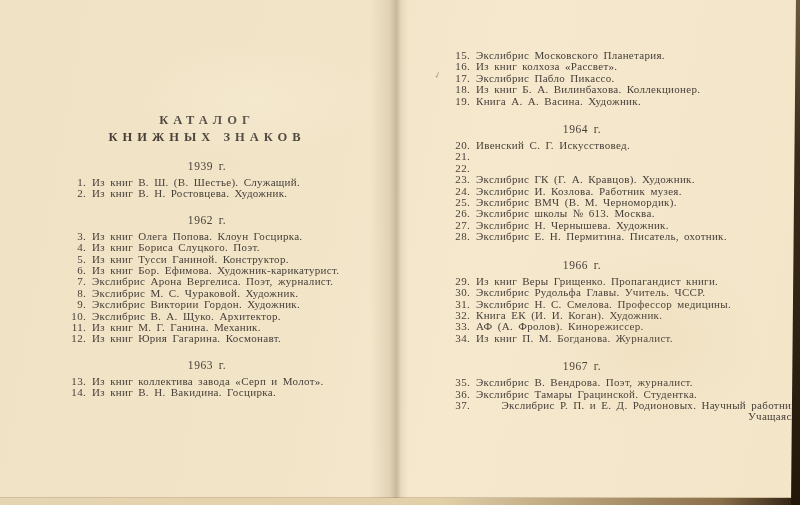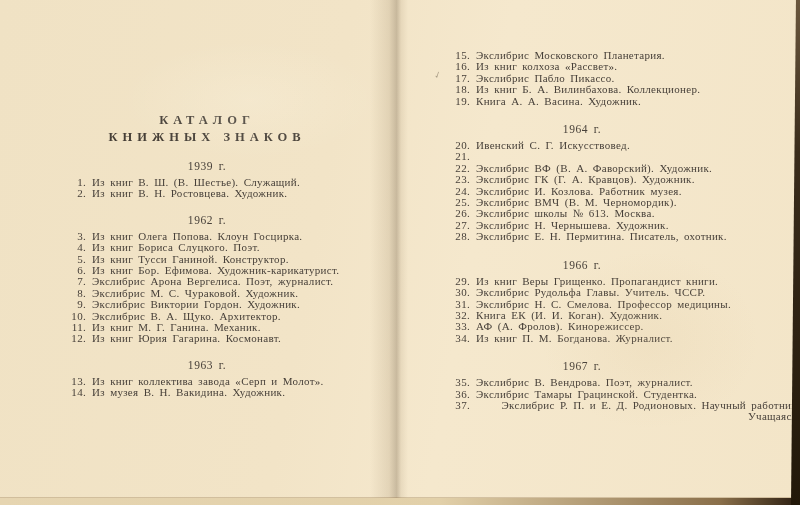--- a/index.html
+++ b/index.html
@@ -136,21 +136,21 @@
           <span class="num">12.</span>
           <span class="txt">Из книг Юрия Гагарина. Космонавт.</span>
         </div>
         <div class="year">1963 г.</div>
         <div class="entry">
           <span class="num">13.</span>
           <span class="txt">Из книг коллектива завода «Серп и Молот».</span>
         </div>
         <div class="entry">
           <span class="num">14.</span>
-          <span class="txt">Из музея В. Н. Вакидина. Художник.</span>
+          <span class="txt">Из книг В. Н. Вакидина. Госцирка.</span>
         </div>
       </div>
   </div>
 
   <div class="page right">
     <div id="right-sections">
         <div class="entry">
           <span class="num">15.</span>
           <span class="txt">Экслибрис Московского Планетария.</span>
         </div>
@@ -174,21 +174,20 @@
         <div class="year">1964 г.</div>
         <div class="entry">
           <span class="num">20.</span>
           <span class="txt">Ивенский С. Г. Искусствовед.</span>
         </div>
         <div class="entry">
           <span class="num">21.</span>
         </div>
         <div class="entry">
           <span class="num">22.</span>
-          <span class="txt">Экслибрис ВФ (В. А. Фаворский). Художник.</span>
         </div>
         <div class="entry">
           <span class="num">23.</span>
           <span class="txt">Экслибрис ГК (Г. А. Кравцов). Художник.</span>
         </div>
         <div class="entry">
           <span class="num">24.</span>
           <span class="txt">Экслибрис И. Козлова. Работник музея.</span>
         </div>
         <div class="entry">

